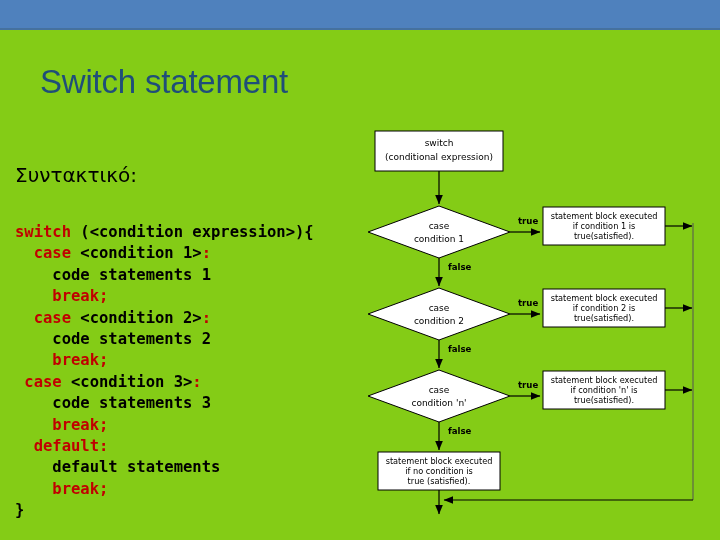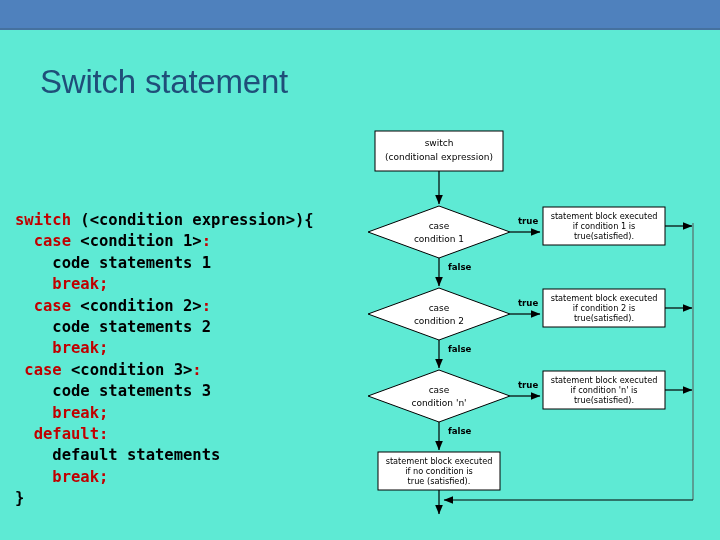--- a/index.html
+++ b/index.html
@@ -12,21 +12,21 @@
     height: 540px;
     position: relative;
     overflow: hidden;
     font-family: "Liberation Sans", sans-serif;
   }
   #slide {
     position: absolute;
     left: 0; top: 0;
     width: 720px;
     height: 540px;
-    background: #5eead4;
+    background: #84cc16;
   }
   
   .header-band {
     position: absolute;
     left: 0; top: 0;
     width: 720px;
     height: 30px;
     background: #4F81BD;
     border-bottom: 2px solid #45719f;
     box-sizing: border-box;
@@ -52,21 +52,21 @@
     font-size: 20px;
     line-height: 24px;
     color: #000000;
     font-family: "DejaVu Sans", sans-serif;
     white-space: nowrap;
   }
   
   .code-block {
     position: absolute;
     left: 15px;
-    top: 210px;
+    top: 222px;
     width: 360px;
     font-family: "DejaVu Sans Mono", monospace;
     font-size: 15.5px;
     font-weight: bold;
     line-height: 21.4px;
     color: #000000;
     white-space: pre;
   }
   .code-line { white-space: pre; }
   .kw { color: #C00000; }
@@ -124,20 +124,21 @@
 </style>
 </head>
 <body>
 
 <div id="slide">
 
   <div class="header-band"></div>
 
   <div class="slide-title">Switch statement</div>
 
+  <div class="subtitle">Συντακτικό:</div>
 
   <div class="code-block" id="code-block"><div class="code-line"><span class="kw">switch</span><span class=""> (&lt;condition expression&gt;){</span></div><div class="code-line">  <span class="kw">case</span><span class=""> &lt;condition 1&gt;</span><span class="kw">:</span></div><div class="code-line">    <span class="">code statements 1</span></div><div class="code-line">    <span class="kw">break</span><span class="kw">;</span></div><div class="code-line">  <span class="kw">case</span><span class=""> &lt;condition 2&gt;</span><span class="kw">:</span></div><div class="code-line">    <span class="">code statements 2</span></div><div class="code-line">    <span class="kw">break</span><span class="kw">;</span></div><div class="code-line"> <span class="kw">case</span><span class=""> &lt;condition 3&gt;</span><span class="kw">:</span></div><div class="code-line">    <span class="">code statements 3</span></div><div class="code-line">    <span class="kw">break</span><span class="kw">;</span></div><div class="code-line">  <span class="kw">default</span><span class="kw">:</span></div><div class="code-line">    <span class="">default statements</span></div><div class="code-line">    <span class="kw">break</span><span class="kw">;</span></div><div class="code-line"><span class="">}</span></div></div>
 
   <div class="flow">
     <svg width="368" height="400" viewBox="0 0 368 400" xmlns="http://www.w3.org/2000/svg">
       <defs>
         <marker id="ah" markerWidth="9" markerHeight="9" refX="7.5" refY="3.2" orient="auto">
           <path d="M0,0 L7.8,3.2 L0,6.4 z" fill="#000000"></path>
         </marker>
         <marker id="ahl" markerWidth="9" markerHeight="9" refX="7.5" refY="3.2" orient="auto">

